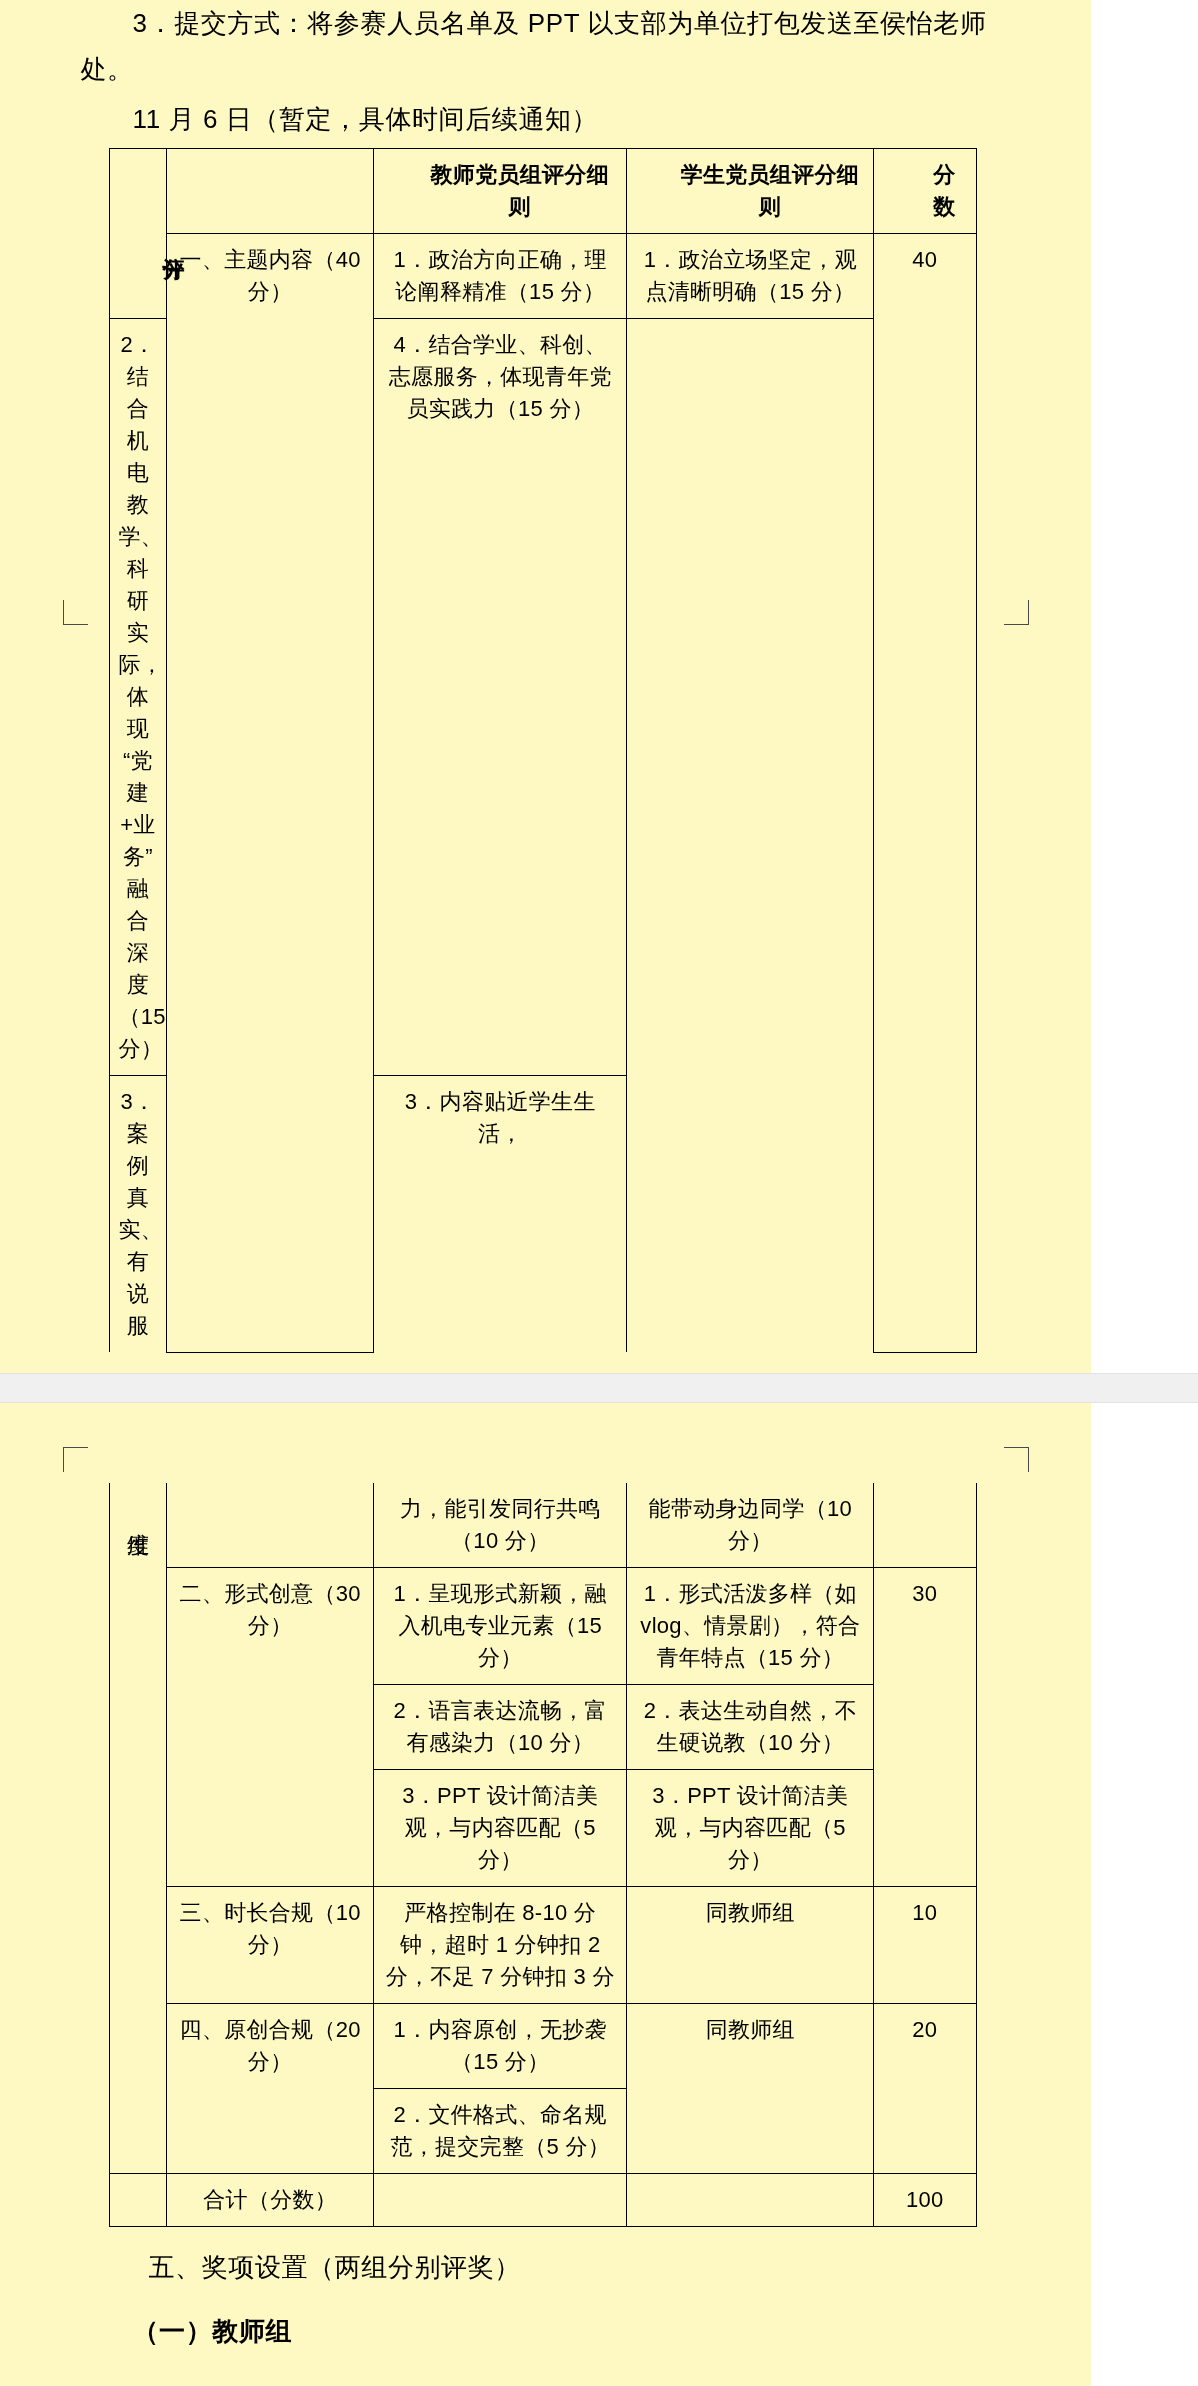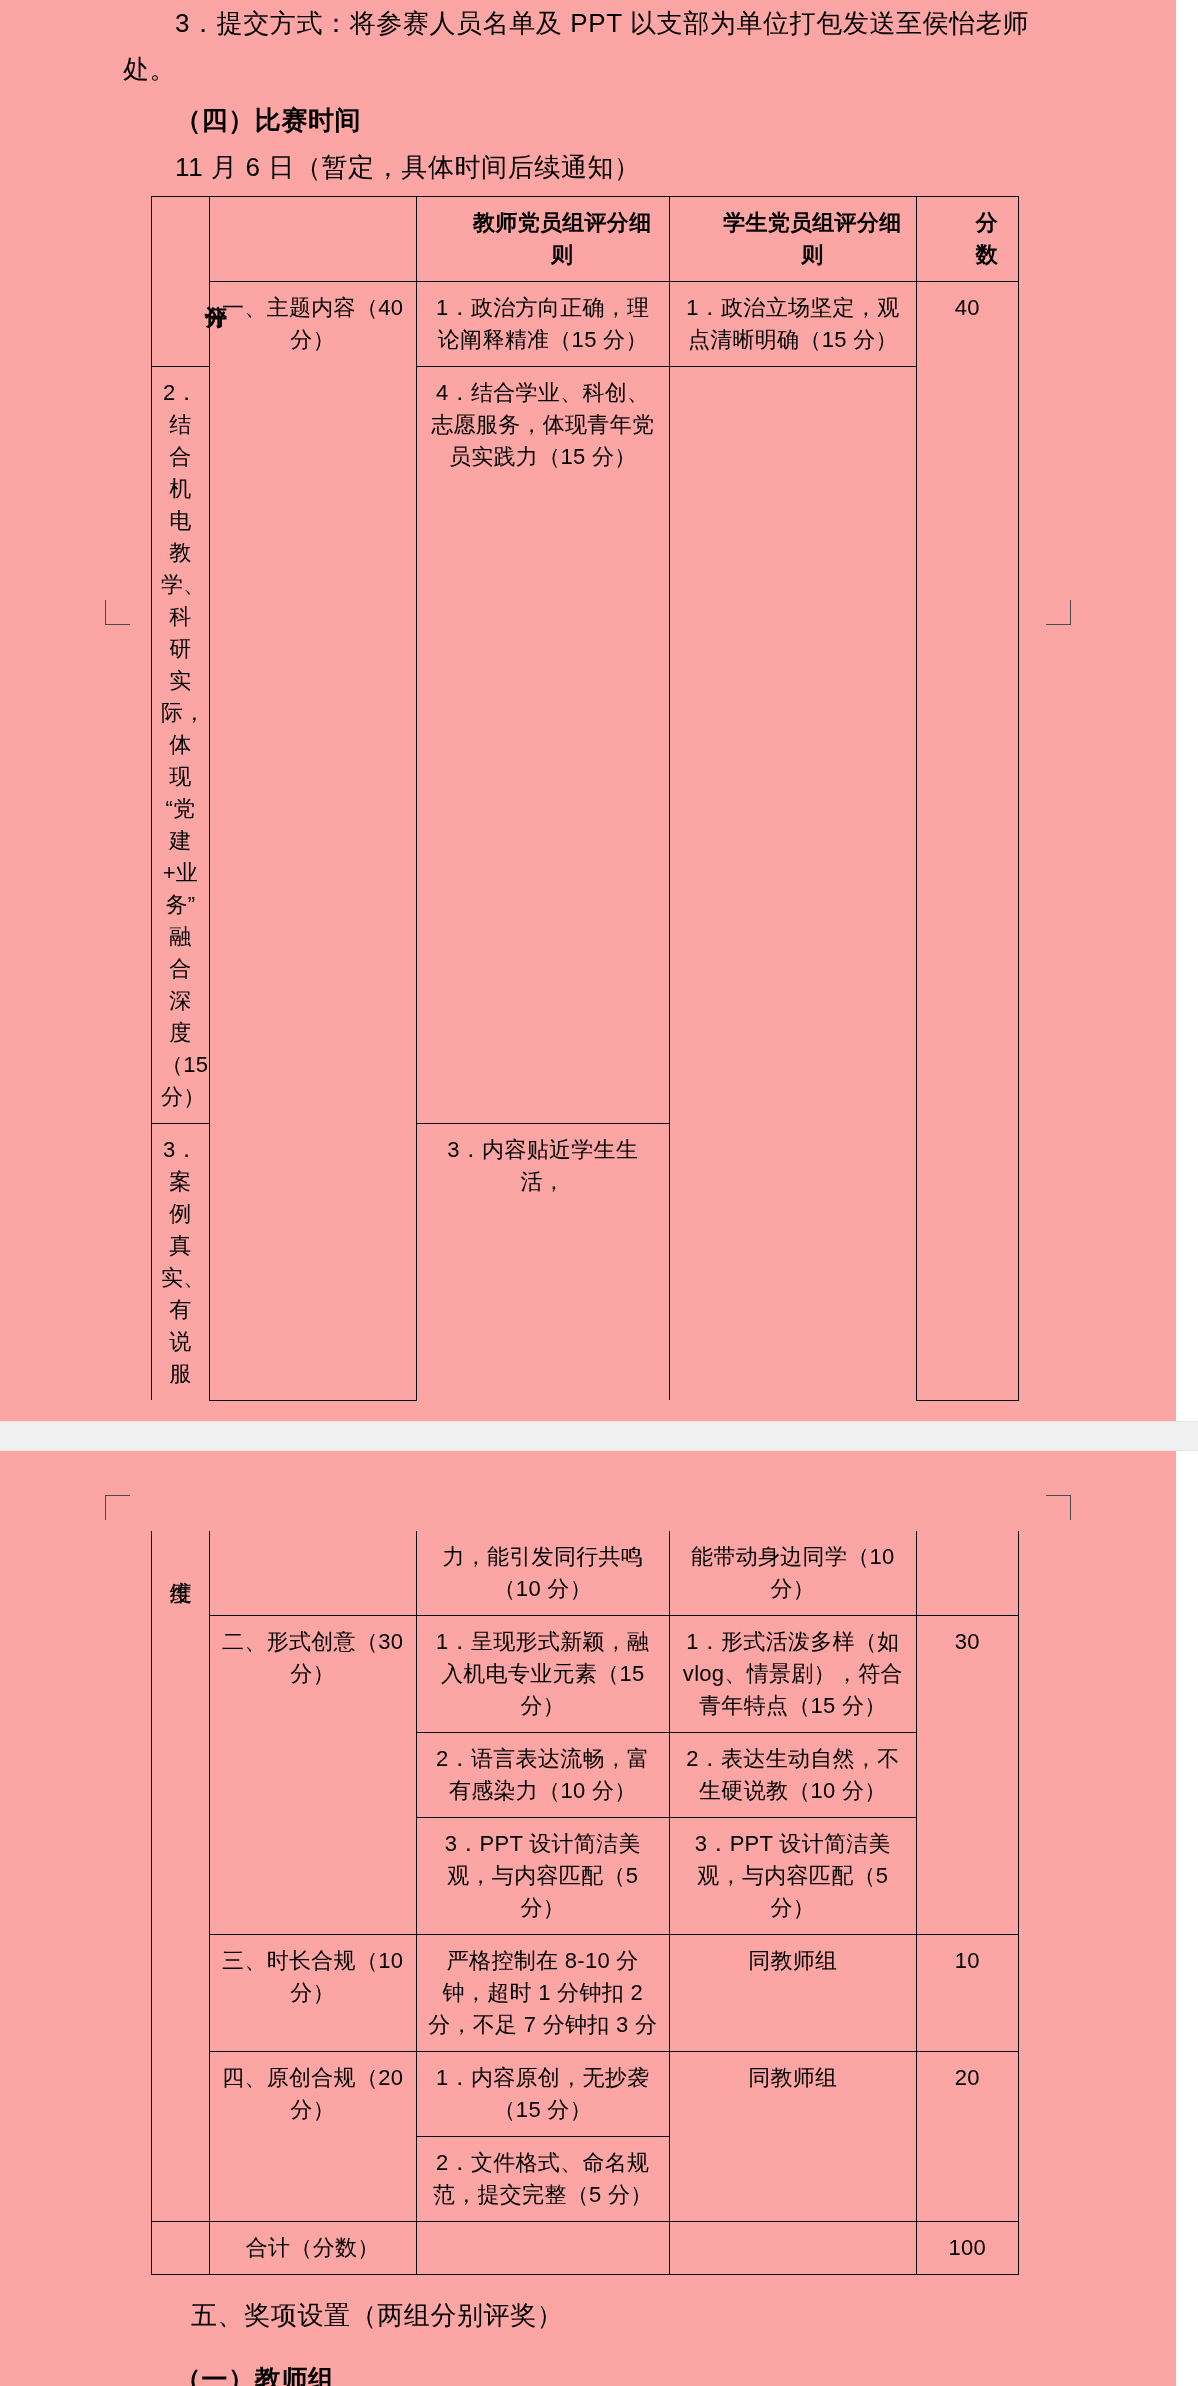--- a/index.html
+++ b/index.html
@@ -8,22 +8,22 @@
     background: #ffffff;
   }
   body {
     width: 1198px;
     font-family: "Liberation Sans", "DejaVu Sans", sans-serif;
     color: #000000;
     -webkit-font-smoothing: antialiased;
   }
   .page {
     position: relative;
-    width: 1176px;
-    background: #fca5a5;
+    width: 1091px;
+    background: #fef9c3;
     box-sizing: border-box;
   }
   .page-1 {
     padding: 0 0 20px 0;
     min-height: 740px;
   }
   .gap {
     height: 28px;
     background: #f0f0f0;
     border-top: 1px solid #e2e2e2;
@@ -132,21 +132,20 @@
   .cut-top { border-top: none !important; }
 </style>
 </head>
 <body>
 
 <div class="page page-1">
   <div class="content">
 
     <p class="para indent2">3．提交方式：将参赛人员名单及 PPT 以支部为单位打包发送至侯怡老师处。</p>
 
-    <p class="heading">（四）比赛时间</p>
 
     <p class="para indent2">11 月 6 日（暂定，具体时间后续通知）</p>
 
 
     <table class="score">
       <colgroup>
         <col class="col-axis">
           <col class="col-dim">
           <col class="col-t">
           <col class="col-s">

